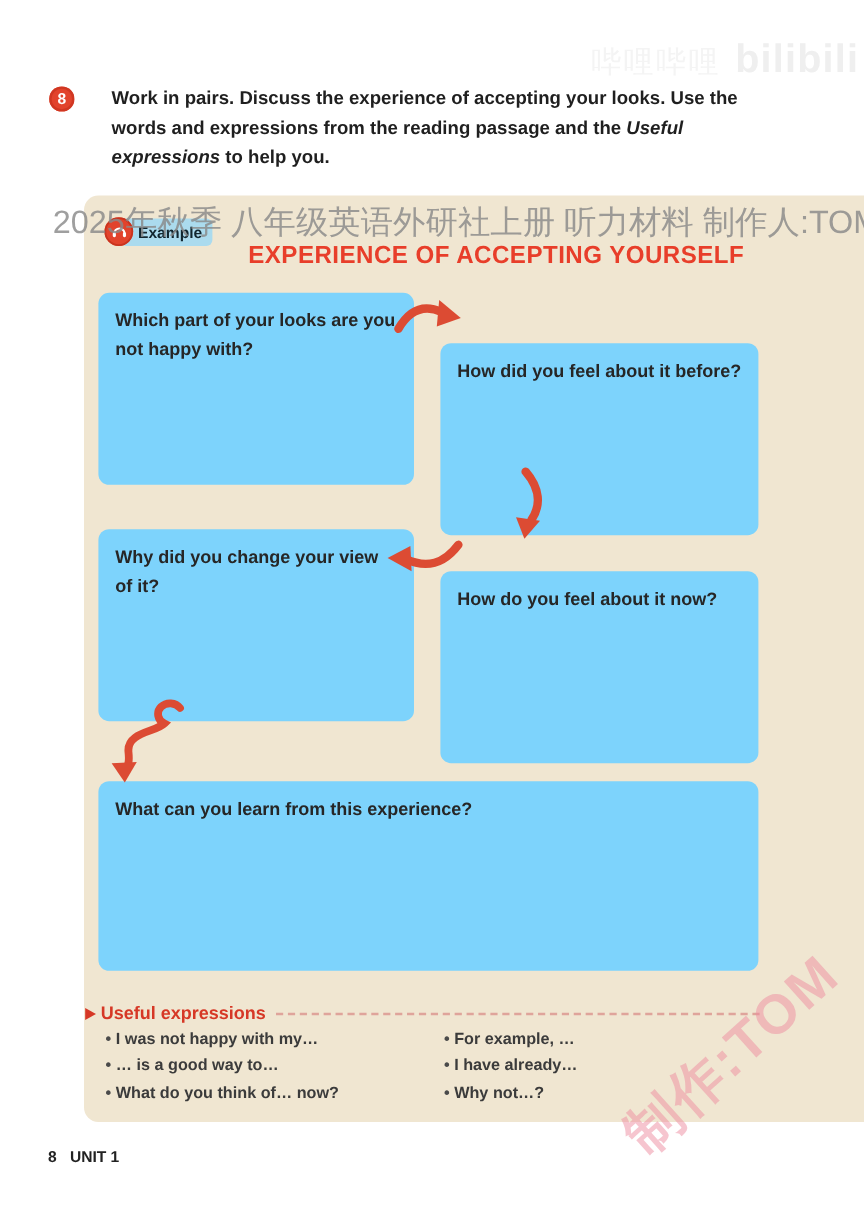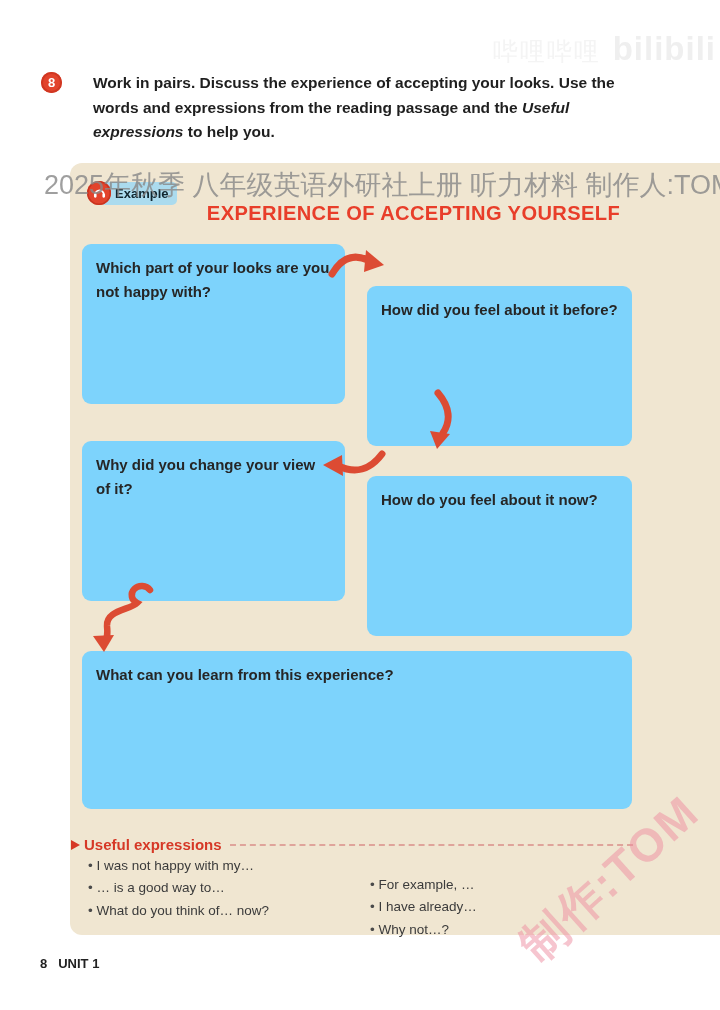--- a/index.html
+++ b/index.html
@@ -73,23 +73,23 @@
     position:absolute;left:1px;top:673px;width:568px;display:flex;align-items:center;
   }
   .useful-head .tri{
     width:0;height:0;border-left:9px solid #d63826;
     border-top:5px solid transparent;border-bottom:5px solid transparent;margin-right:4px;
   }
   .useful-head .htxt{font-size:15px;font-weight:bold;color:#d63826;margin-right:8px;white-space:nowrap;}
   .useful-head .dots{flex:1;height:0;border-top:2px dashed #dfa49b;margin-right:6px;}
   .useful-cols{position:absolute;left:18px;top:692px;width:540px;display:flex;}
   .ucol{width:282px;}
-  .ucol.second{width:250px;margin-top:19px;}
+  .ucol.second{width:250px;}
   .uitem{
-    font-size:13.5px;color:#3b3b3b;line-height:22.4px;white-space:nowrap;
+    font-size:13.5px;color:#3b3b3b;line-height:22.4px;white-space:nowrap;font-weight:bold;
   }
   .uitem::before{content:"• ";color:#4a4a4a;}
   
   .footer{
     position:absolute;left:40px;top:956px;display:flex;gap:11px;
     font-size:13px;font-weight:bold;color:#222;
   }
 </style>
 </head>
 <body>

